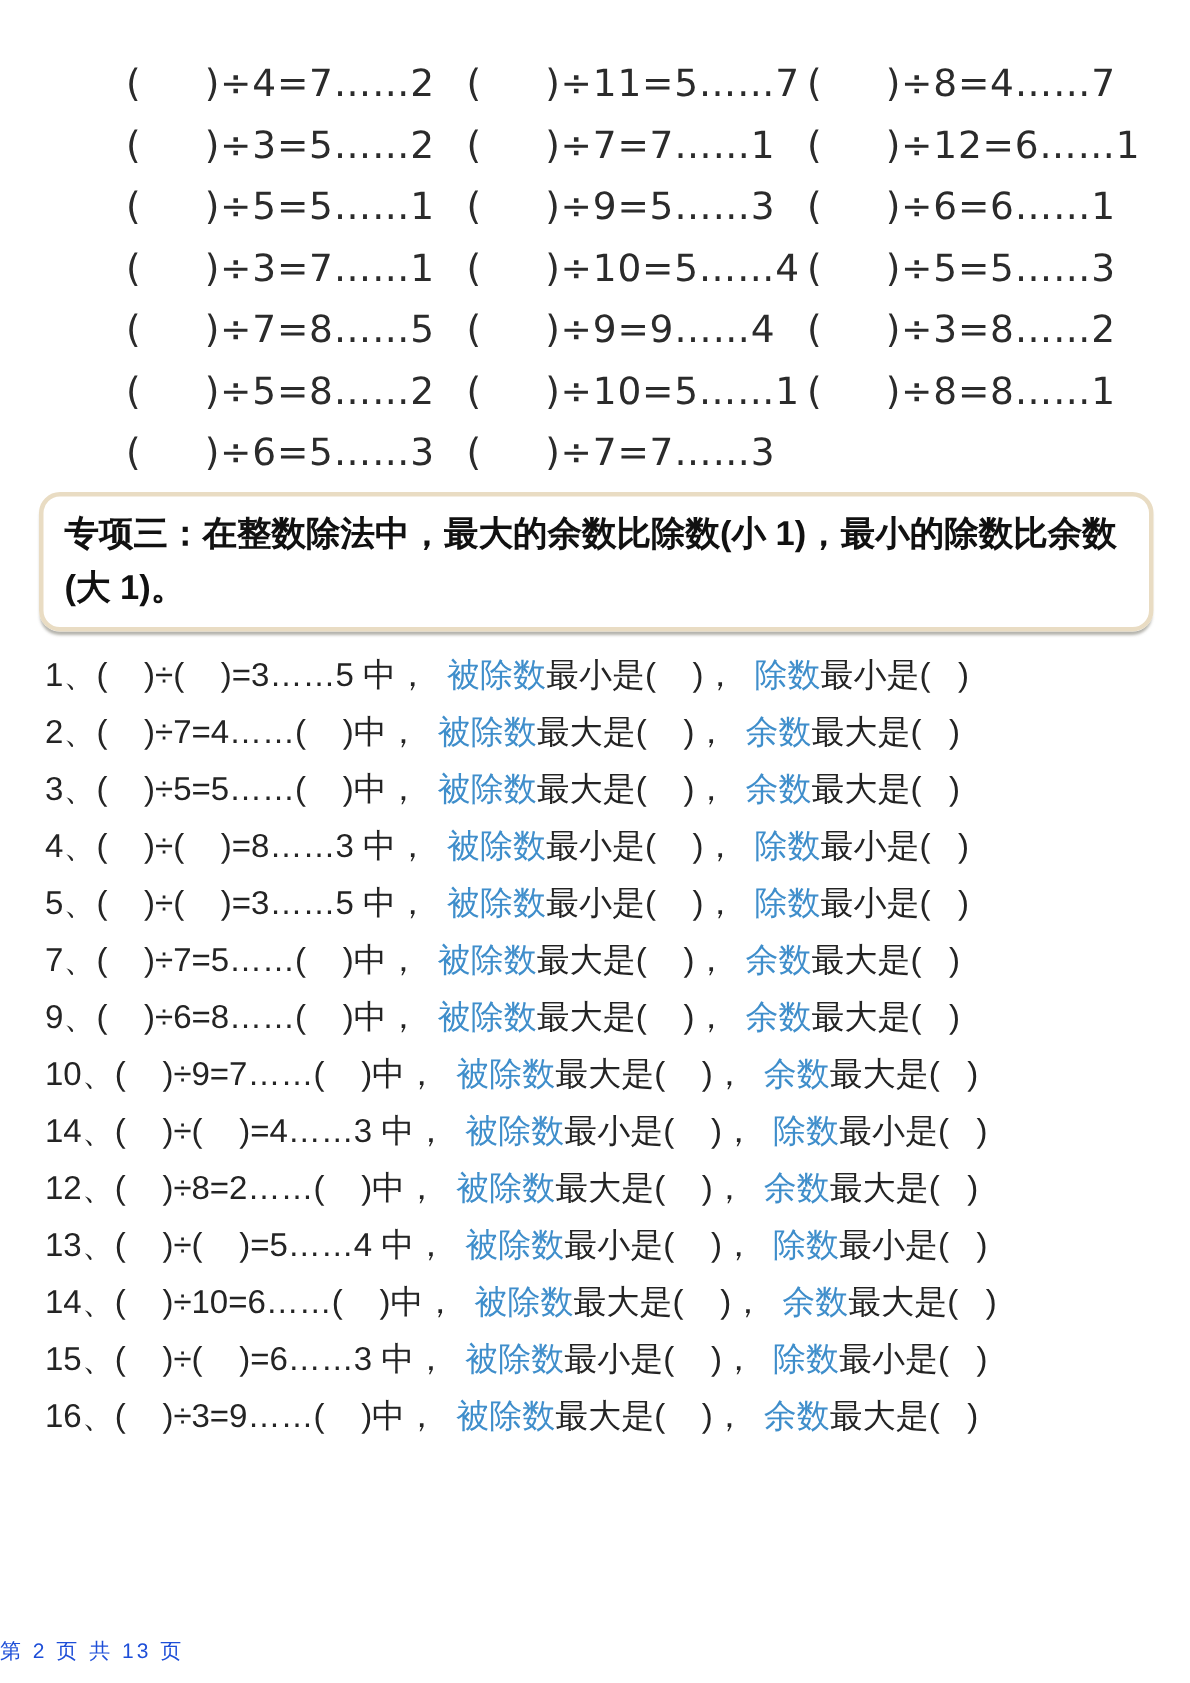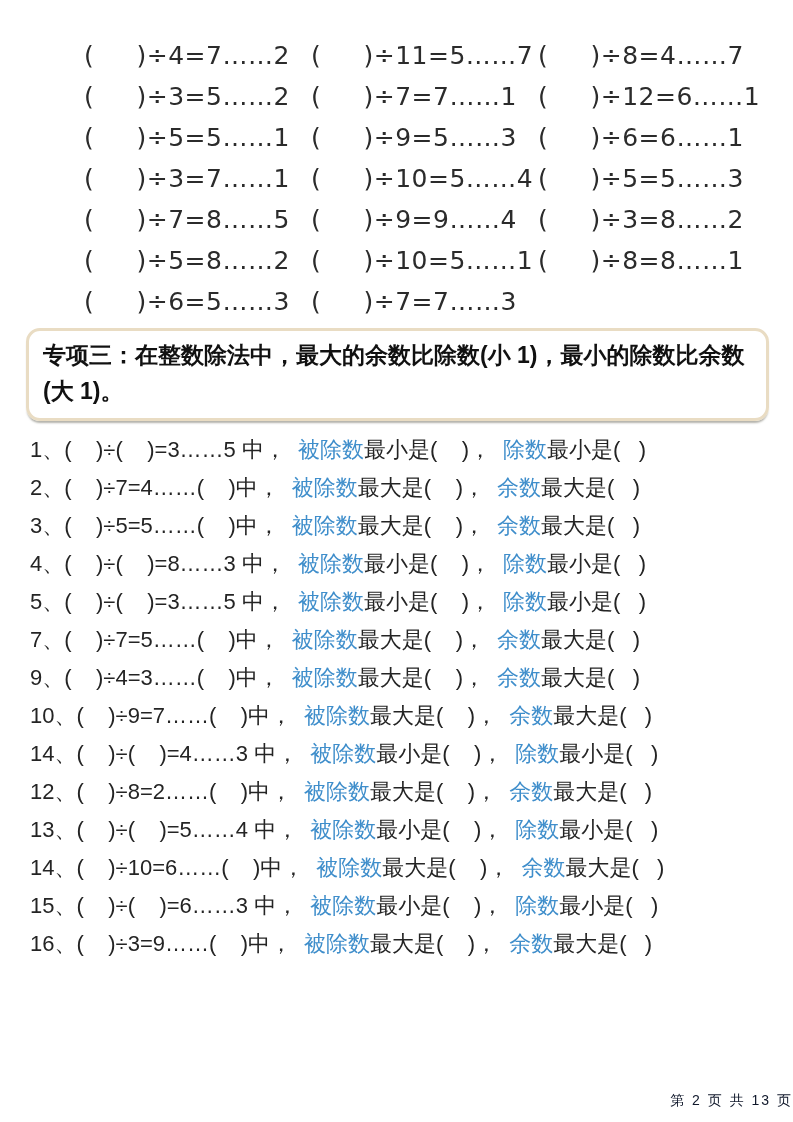--- a/index.html
+++ b/index.html
@@ -44,24 +44,24 @@
     line-height:38px;
     color:#242424;
   }
   .q-line { white-space:pre; }
   .q-part { white-space:pre; }
   .blue { color:var(--term-blue, #3f8ecb);margin-left:12px; }
   
   .footer {
     position:absolute;
     left:0; right:0; bottom:12px;
-    text-align:right;
+    text-align:left;
     font-size:14px;
     letter-spacing:2px;
-    color:#0f172a;
+    color:#1d4ed8;
   }
 </style>
 </head>
 <body>
 
 <div class="page" style="--term-blue: #3f8ecb; --box-border: #e9dcc3; color: rgb(34, 34, 34);">
 
   <div class="eq-grid" id="eqGrid">
       <div class="eq-cell">(     )÷4=7……2</div>
       <div class="eq-cell">(     )÷11=5……7</div>
@@ -89,21 +89,21 @@
     <span>专项三：在整数除法中，最大的余数比除数(小 1)，最小的除数比余数(大 1)。</span>
   </div>
 
   <div class="questions" id="qList">
       <div class="q-line"><span class="q-part">1、</span><span class="q-part">(    )÷(    )=3……5 中，</span><span class="q-part blue">被除数</span><span class="q-part">最小是(    )，</span><span class="q-part blue">除数</span><span class="q-part">最小是(   )</span></div>
       <div class="q-line"><span class="q-part">2、</span><span class="q-part">(    )÷7=4……(    )中，</span><span class="q-part blue">被除数</span><span class="q-part">最大是(    )，</span><span class="q-part blue">余数</span><span class="q-part">最大是(   )</span></div>
       <div class="q-line"><span class="q-part">3、</span><span class="q-part">(    )÷5=5……(    )中，</span><span class="q-part blue">被除数</span><span class="q-part">最大是(    )，</span><span class="q-part blue">余数</span><span class="q-part">最大是(   )</span></div>
       <div class="q-line"><span class="q-part">4、</span><span class="q-part">(    )÷(    )=8……3 中，</span><span class="q-part blue">被除数</span><span class="q-part">最小是(    )，</span><span class="q-part blue">除数</span><span class="q-part">最小是(   )</span></div>
       <div class="q-line"><span class="q-part">5、</span><span class="q-part">(    )÷(    )=3……5 中，</span><span class="q-part blue">被除数</span><span class="q-part">最小是(    )，</span><span class="q-part blue">除数</span><span class="q-part">最小是(   )</span></div>
       <div class="q-line"><span class="q-part">7、</span><span class="q-part">(    )÷7=5……(    )中，</span><span class="q-part blue">被除数</span><span class="q-part">最大是(    )，</span><span class="q-part blue">余数</span><span class="q-part">最大是(   )</span></div>
-      <div class="q-line"><span class="q-part">9、</span><span class="q-part">(    )÷4=3……(    )中，</span><span class="q-part blue">被除数</span><span class="q-part">最大是(    )，</span><span class="q-part blue">余数</span><span class="q-part">最大是(   )</span></div>
+      <div class="q-line"><span class="q-part">9、</span><span class="q-part">(    )÷6=8……(    )中，</span><span class="q-part blue">被除数</span><span class="q-part">最大是(    )，</span><span class="q-part blue">余数</span><span class="q-part">最大是(   )</span></div>
       <div class="q-line"><span class="q-part">10、</span><span class="q-part">(    )÷9=7……(    )中，</span><span class="q-part blue">被除数</span><span class="q-part">最大是(    )，</span><span class="q-part blue">余数</span><span class="q-part">最大是(   )</span></div>
       <div class="q-line"><span class="q-part">14、</span><span class="q-part">(    )÷(    )=4……3 中，</span><span class="q-part blue">被除数</span><span class="q-part">最小是(    )，</span><span class="q-part blue">除数</span><span class="q-part">最小是(   )</span></div>
       <div class="q-line"><span class="q-part">12、</span><span class="q-part">(    )÷8=2……(    )中，</span><span class="q-part blue">被除数</span><span class="q-part">最大是(    )，</span><span class="q-part blue">余数</span><span class="q-part">最大是(   )</span></div>
       <div class="q-line"><span class="q-part">13、</span><span class="q-part">(    )÷(    )=5……4 中，</span><span class="q-part blue">被除数</span><span class="q-part">最小是(    )，</span><span class="q-part blue">除数</span><span class="q-part">最小是(   )</span></div>
       <div class="q-line"><span class="q-part">14、</span><span class="q-part">(    )÷10=6……(    )中，</span><span class="q-part blue">被除数</span><span class="q-part">最大是(    )，</span><span class="q-part blue">余数</span><span class="q-part">最大是(   )</span></div>
       <div class="q-line"><span class="q-part">15、</span><span class="q-part">(    )÷(    )=6……3 中，</span><span class="q-part blue">被除数</span><span class="q-part">最小是(    )，</span><span class="q-part blue">除数</span><span class="q-part">最小是(   )</span></div>
       <div class="q-line"><span class="q-part">16、</span><span class="q-part">(    )÷3=9……(    )中，</span><span class="q-part blue">被除数</span><span class="q-part">最大是(    )，</span><span class="q-part blue">余数</span><span class="q-part">最大是(   )</span></div>
     </div>
 
   <div class="footer">第 2 页 共 13 页</div>

